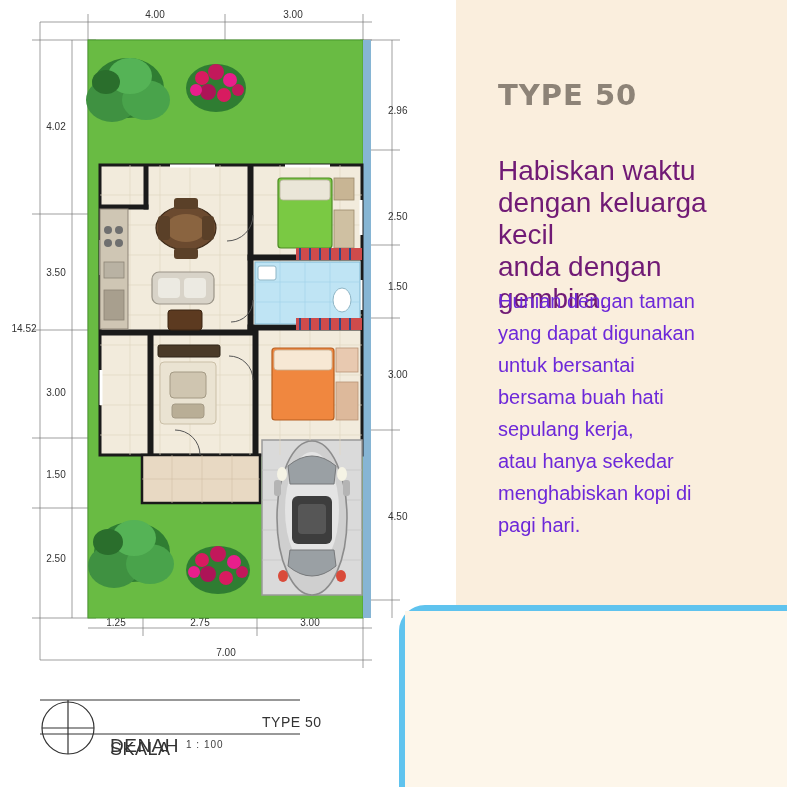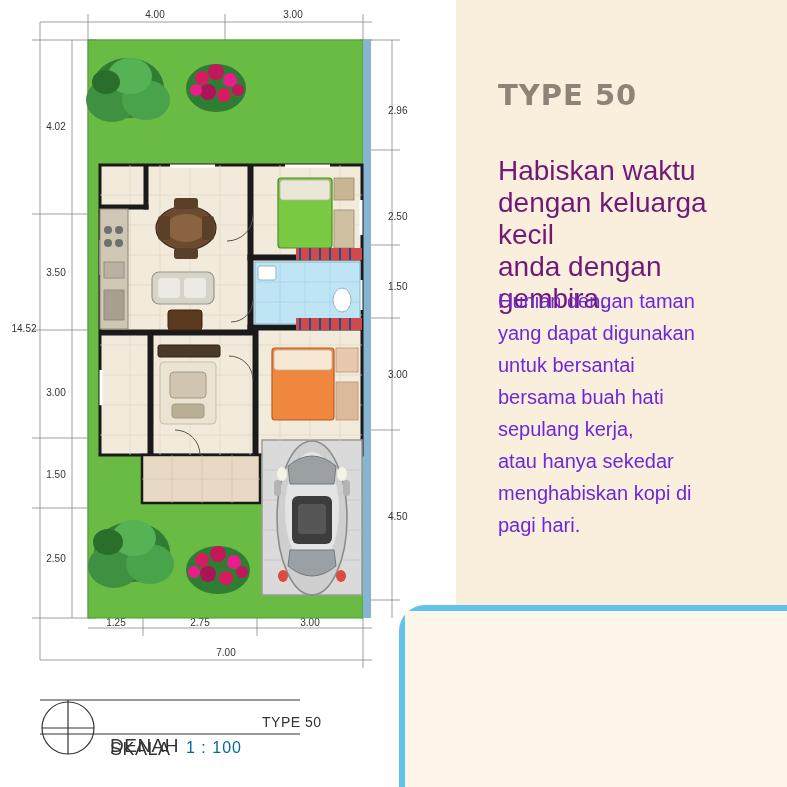--- a/index.html
+++ b/index.html
@@ -65,21 +65,21 @@
   .tb-type{
     position:absolute;left:262px;top:714px;
     font-size:14px;color:#333;letter-spacing:.5px;
   }
   .tb-skala{
     position:absolute;left:110px;top:739px;
     font-size:18px;color:#333;letter-spacing:.5px;
   }
   .tb-skalaval{
     position:absolute;left:186px;top:739px;
-    font-size:16px;color:#0369a1;letter-spacing:1px;
+    font-size:10px;color:#404040;letter-spacing:1px;
   }
 </style>
 </head>
 <body>
 
 <div class="page">
 
   <div class="right-panel">
     <div class="panel-title">TYPE 50</div>
     <div class="panel-body">Habiskan waktu

